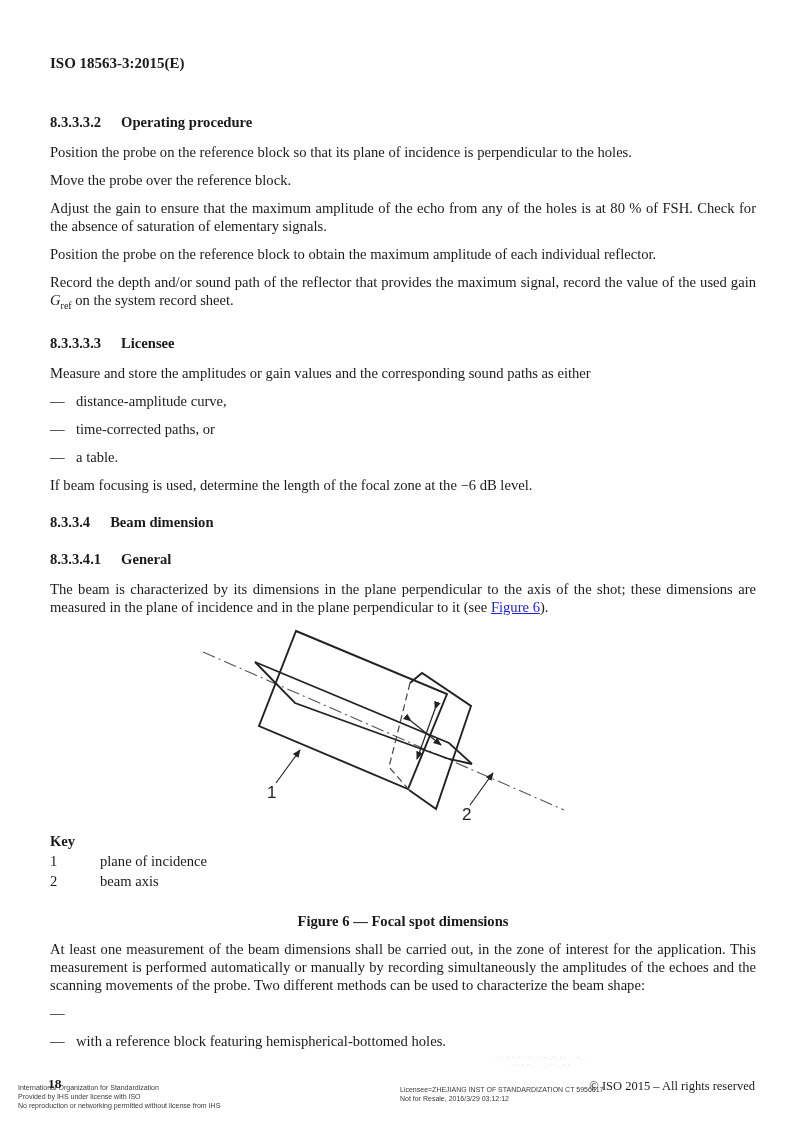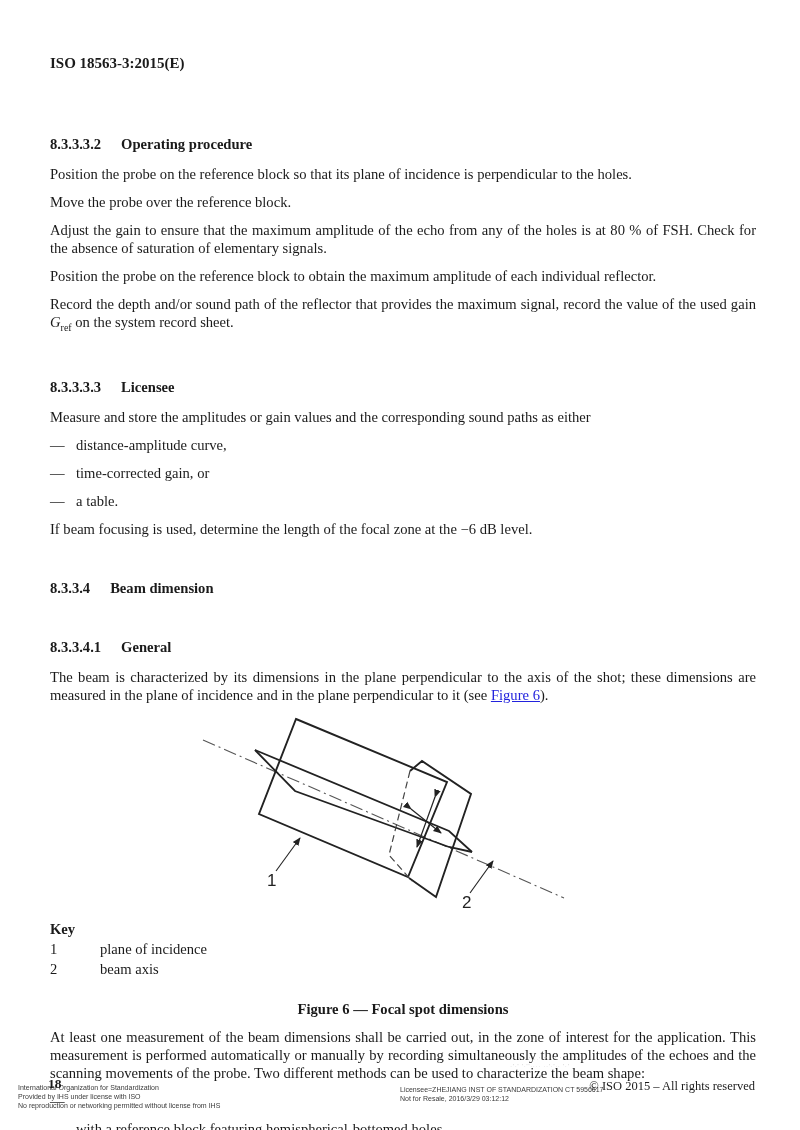--- a/index.html
+++ b/index.html
@@ -4,21 +4,21 @@
 <style>
   * { margin:0; padding:0; box-sizing:border-box; }
   html,body { background:#ffffff; }
   .page {
     position:relative; width:800px; height:1130px; background:#fff;
     font-family:"Liberation Serif", serif; color:#1a1a1a; overflow:hidden;border-radius:14px;
   }
   .content { position:absolute; left:50px; top:55px; width:706px; }
   .doc-id { font-weight:700; font-size:15px; }
   h2.sec { font-size:14.6px; font-weight:700; margin-top:20px; margin-bottom:12px; }
-  h2.sec .sec-num { display:inline-block; margin-right:20px;margin-top:22px; }
+  h2.sec .sec-num { display:inline-block; margin-right:20px; }
   h2.first { margin-top:42px; }
   p.body { font-size:14.6px; line-height:18px; text-align:justify; margin:10px 0; }
   .dash-item { display:flex; font-size:14.6px; line-height:18px; margin:10px 0; }
   .dash-item .dash { width:26px; flex:0 0 26px; }
   a.fig-link { color:#2222dd; text-decoration:underline; cursor:pointer; }
   .figure-wrap { margin:6px 0 0 135px; width:420px; height:205px; }
   .key-block { margin-top:0; }
   .key-title { font-weight:700; font-size:14.6px; line-height:20px; }
   .key-row { display:flex; font-size:14.6px; line-height:20px; }
   .key-row .key-num { width:50px; flex:0 0 50px; }
@@ -63,21 +63,21 @@
     <h2 class="sec"><span class="sec-num">8.3.3.3.3</span><span>Licensee</span></h2>
 
     <p class="body">Measure and store the amplitudes or gain values and the corresponding sound paths as either</p>
 
     <div class="dash-item">
         <span class="dash">—</span>
         <span>distance-amplitude curve,</span>
       </div>
     <div class="dash-item">
         <span class="dash">—</span>
-        <span>time-corrected gain, or</span>
+        <span>time-corrected paths, or</span>
       </div>
     <div class="dash-item">
         <span class="dash">—</span>
         <span>a table.</span>
       </div>
 
     <p class="body">If beam focusing is used, determine the length of the focal zone at the −6 dB level.</p>
 
     <h2 class="sec"><span class="sec-num">8.3.3.4</span><span>Beam dimension</span></h2>
 

